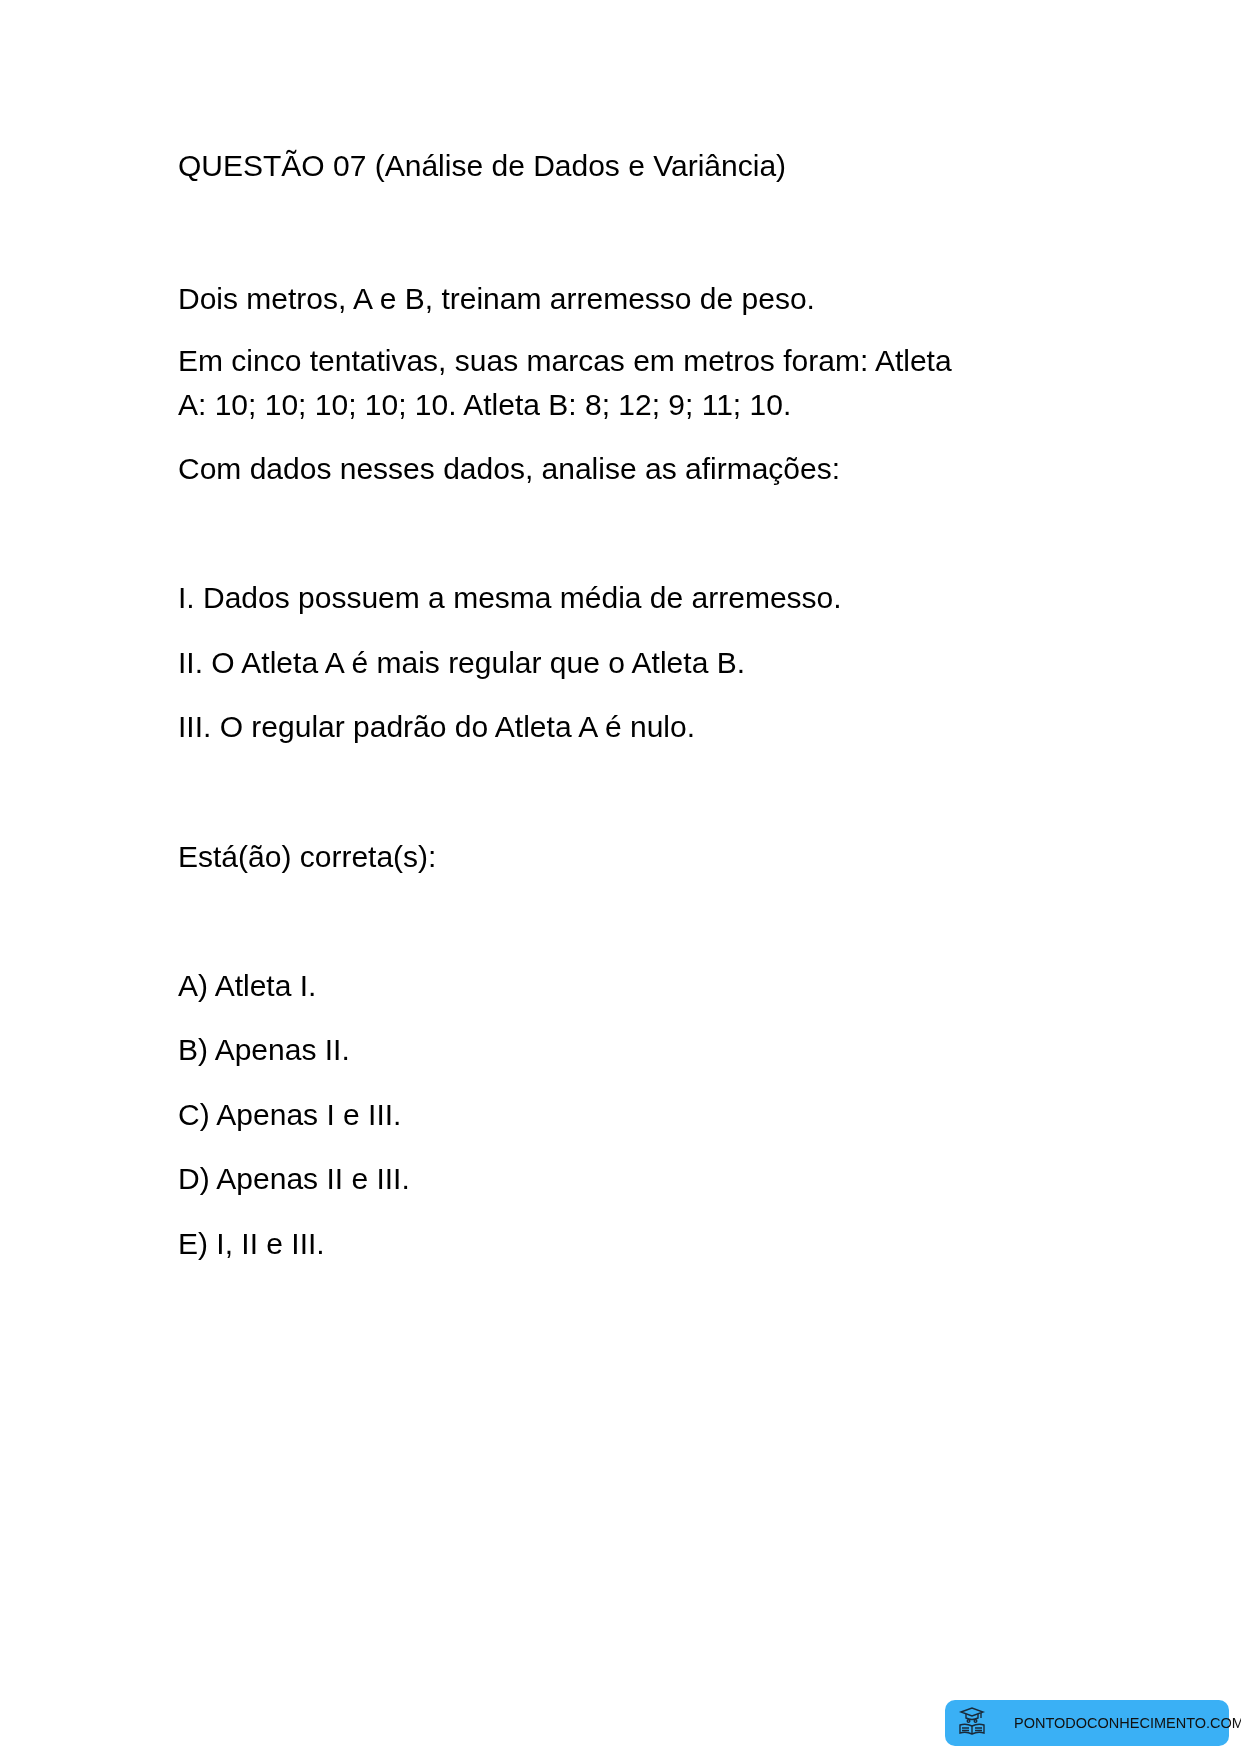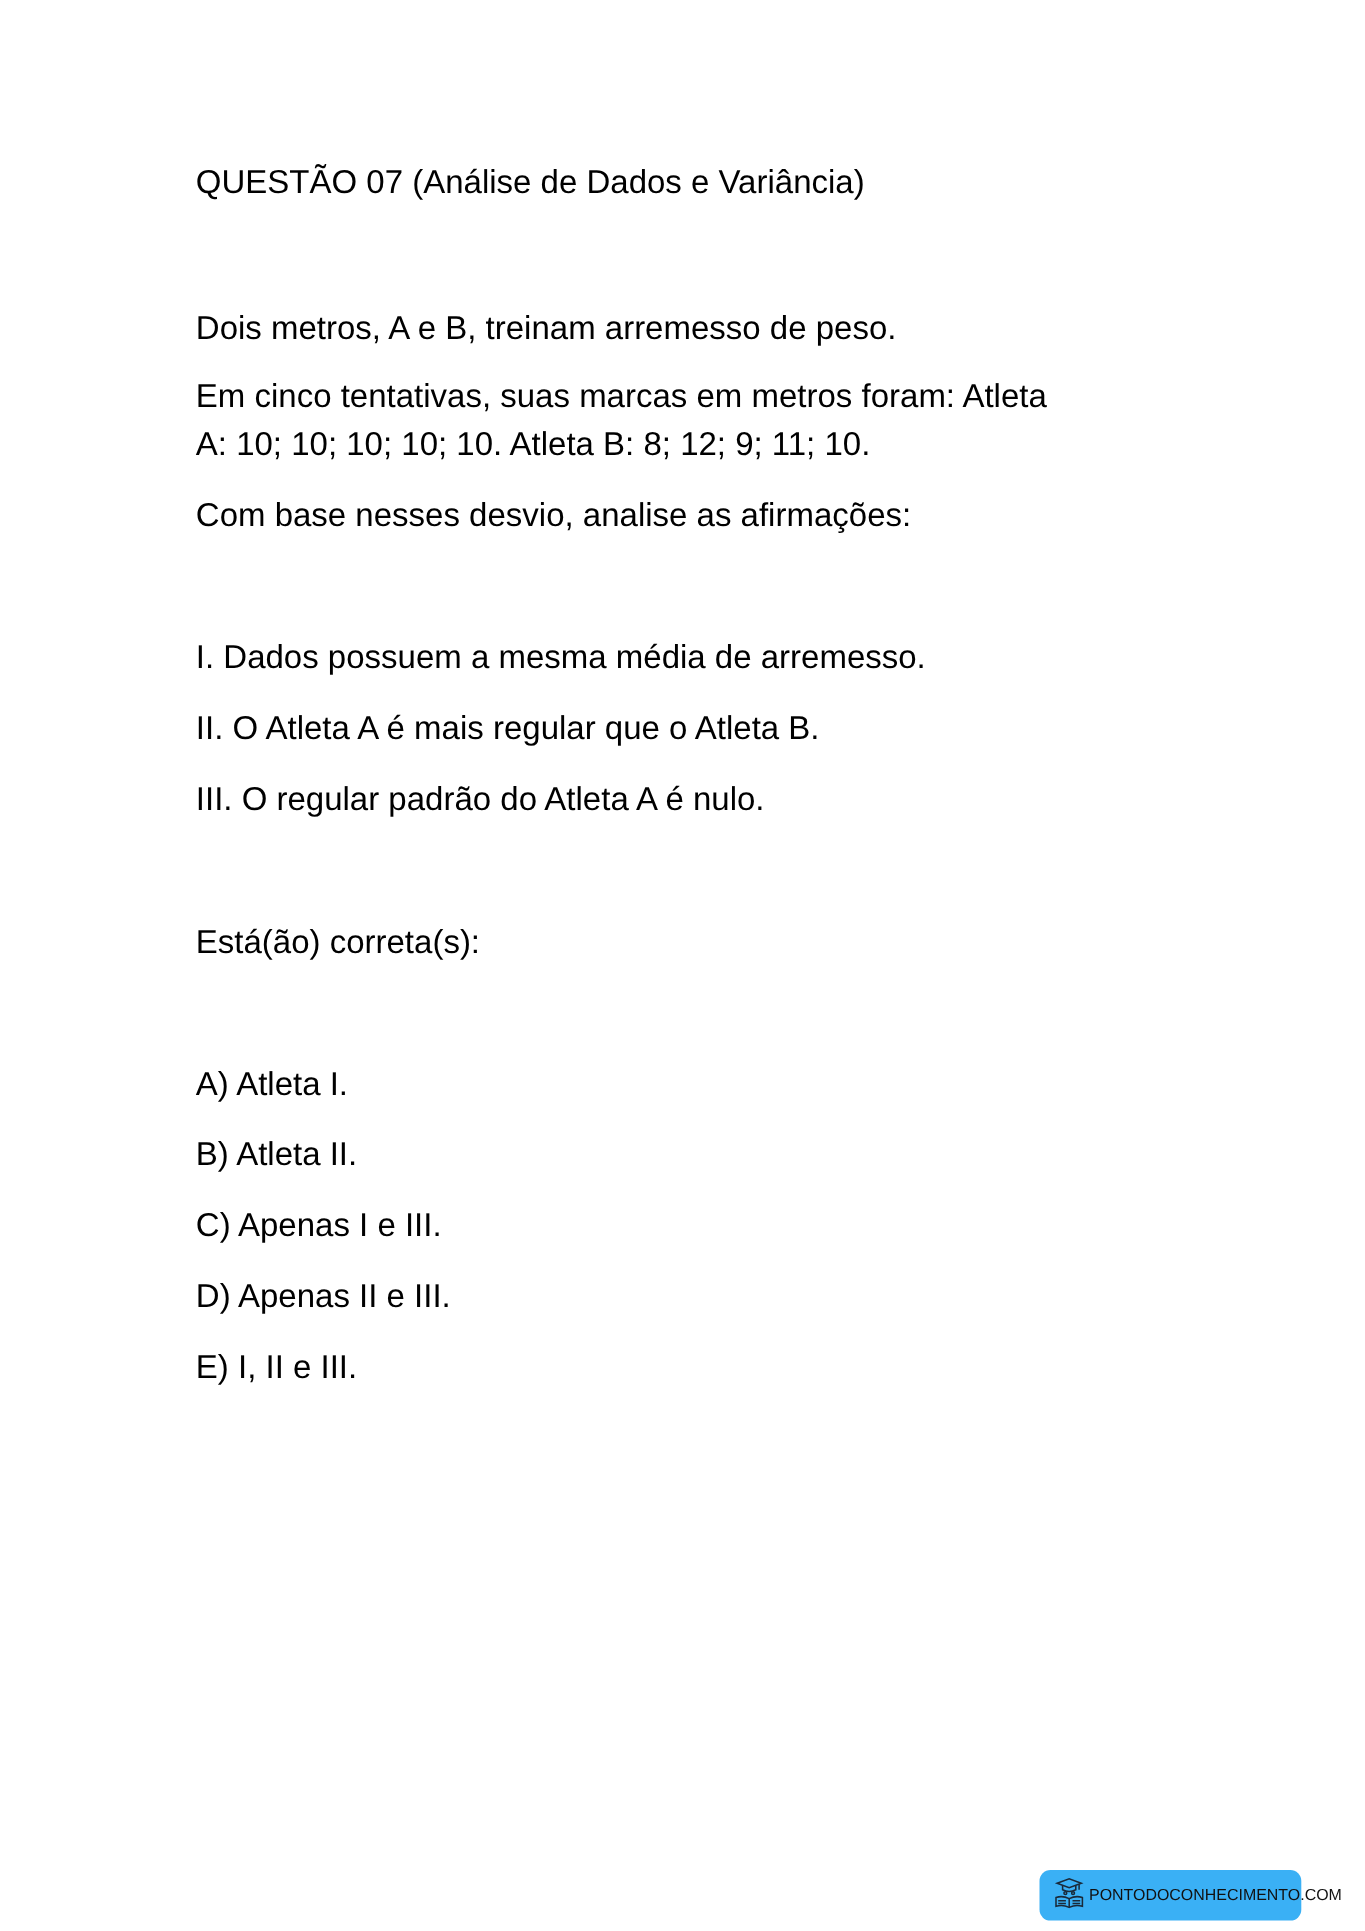--- a/index.html
+++ b/index.html
@@ -8,46 +8,46 @@
     font-family: "Liberation Sans", sans-serif; color: #000;
     overflow: hidden;
   }
   .page { position: absolute; left: 178px; top: 0; width: 900px; }
   .title {
     position: absolute; top: 144px; left: 0; font-weight: normal; font-size: 30px;
     line-height: 44px; white-space: nowrap;
   }
   .p { position: absolute; left: 0; font-size: 30px; line-height: 45px; white-space: nowrap; }
   .badge {
-    position: absolute; left: 945px; top: 1700px; width: 238px; height: 46px;
+    position: absolute; left: 945px; top: 1700px; width: 284px; height: 46px;
     background: #3ab0f5; border-radius: 10px;
-    display: flex; align-items: center; padding-left: 12px; box-sizing: border-box;
+    display: flex; align-items: center; padding-left: 12px; box-sizing: border-box; gap: 24px;
   }
   .badge svg { width: 30px; height: 30px; margin-right: 3px; }
   .badge-text { font-size: 14.5px; font-weight: 500; color: #111; letter-spacing: 0px; }
 </style>
 </head>
 <body>
 
 <div class="page">
   <div class="title">QUESTÃO 07 (Análise de Dados e Variância)</div>
 
   <div class="p" style="top:276px">Dois metros, A e B, treinam arremesso de peso.</div>
   <div class="p" style="top:338px">Em cinco tentativas, suas marcas em metros foram: Atleta</div>
   <div class="p" style="top:382px">A: 10; 10; 10; 10; 10. Atleta B: 8; 12; 9; 11; 10.</div>
-  <div class="p" style="top:446px">Com base nesses desvio, analise as afirmações:</div>
+  <div class="p" style="top:446px">Com dados nesses dados, analise as afirmações:</div>
 
   <div class="p" style="top:575px">I. Dados possuem a mesma média de arremesso.</div>
   <div class="p" style="top:640px">II. O Atleta A é mais regular que o Atleta B.</div>
   <div class="p" style="top:704px">III. O regular padrão do Atleta A é nulo.</div>
 
   <div class="p" style="top:834px">Está(ão) correta(s):</div>
 
   <div class="p" style="top:963px">A) Atleta I.</div>
-  <div class="p" style="top:1027px">B) Atleta II.</div>
+  <div class="p" style="top:1027px">B) Apenas II.</div>
   <div class="p" style="top:1092px">C) Apenas I e III.</div>
   <div class="p" style="top:1156px">D) Apenas II e III.</div>
   <div class="p" style="top:1221px">E) I, II e III.</div>
 </div>
 
 <div class="badge">
   <span>
     <svg viewBox="0 0 30 30" fill="none" stroke="#1a2a3a" stroke-width="1.4">
       <path d="M4 6 L15 2 L26 6 L15 10 Z"></path>
       <path d="M9 8 V12 Q15 15 21 12 V8"></path>

